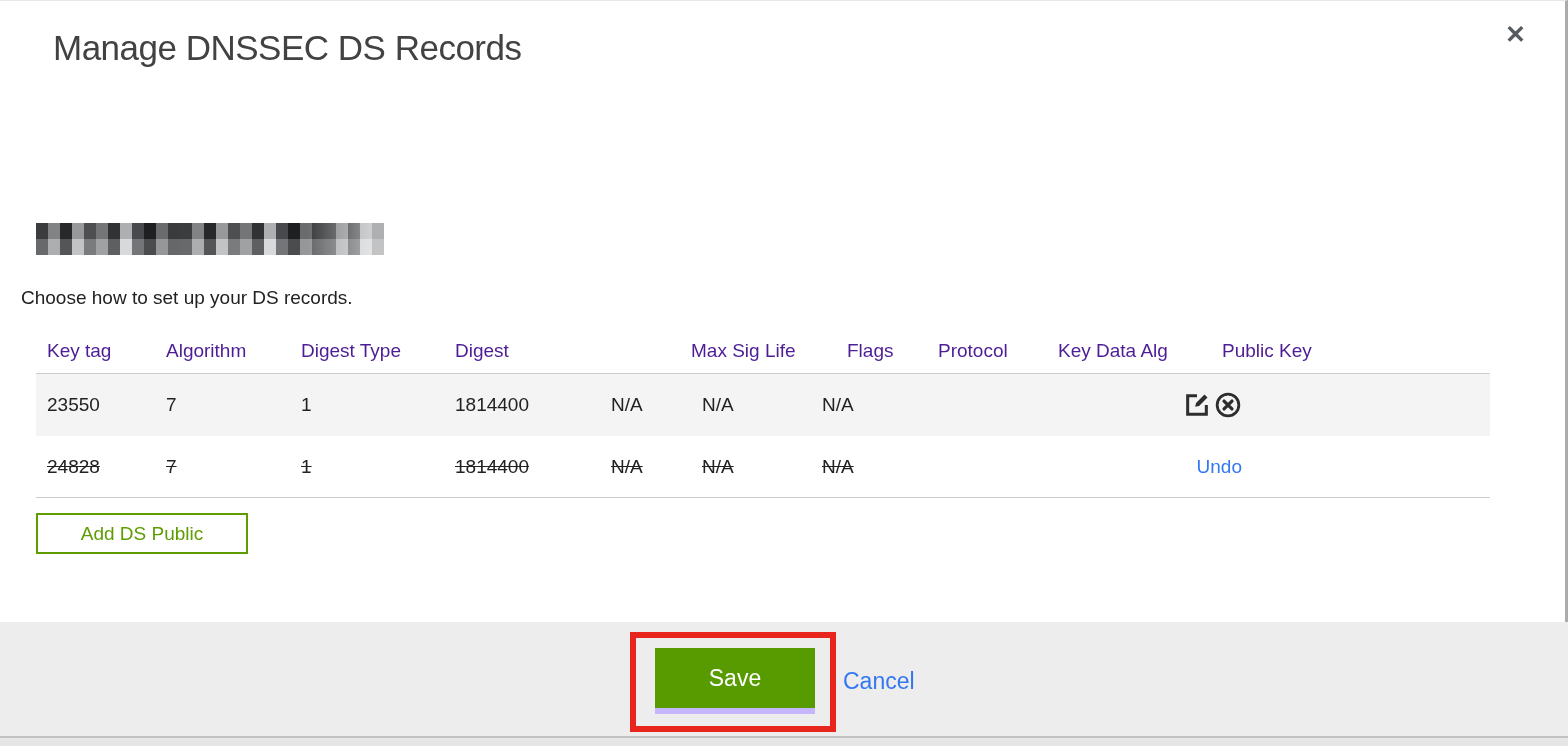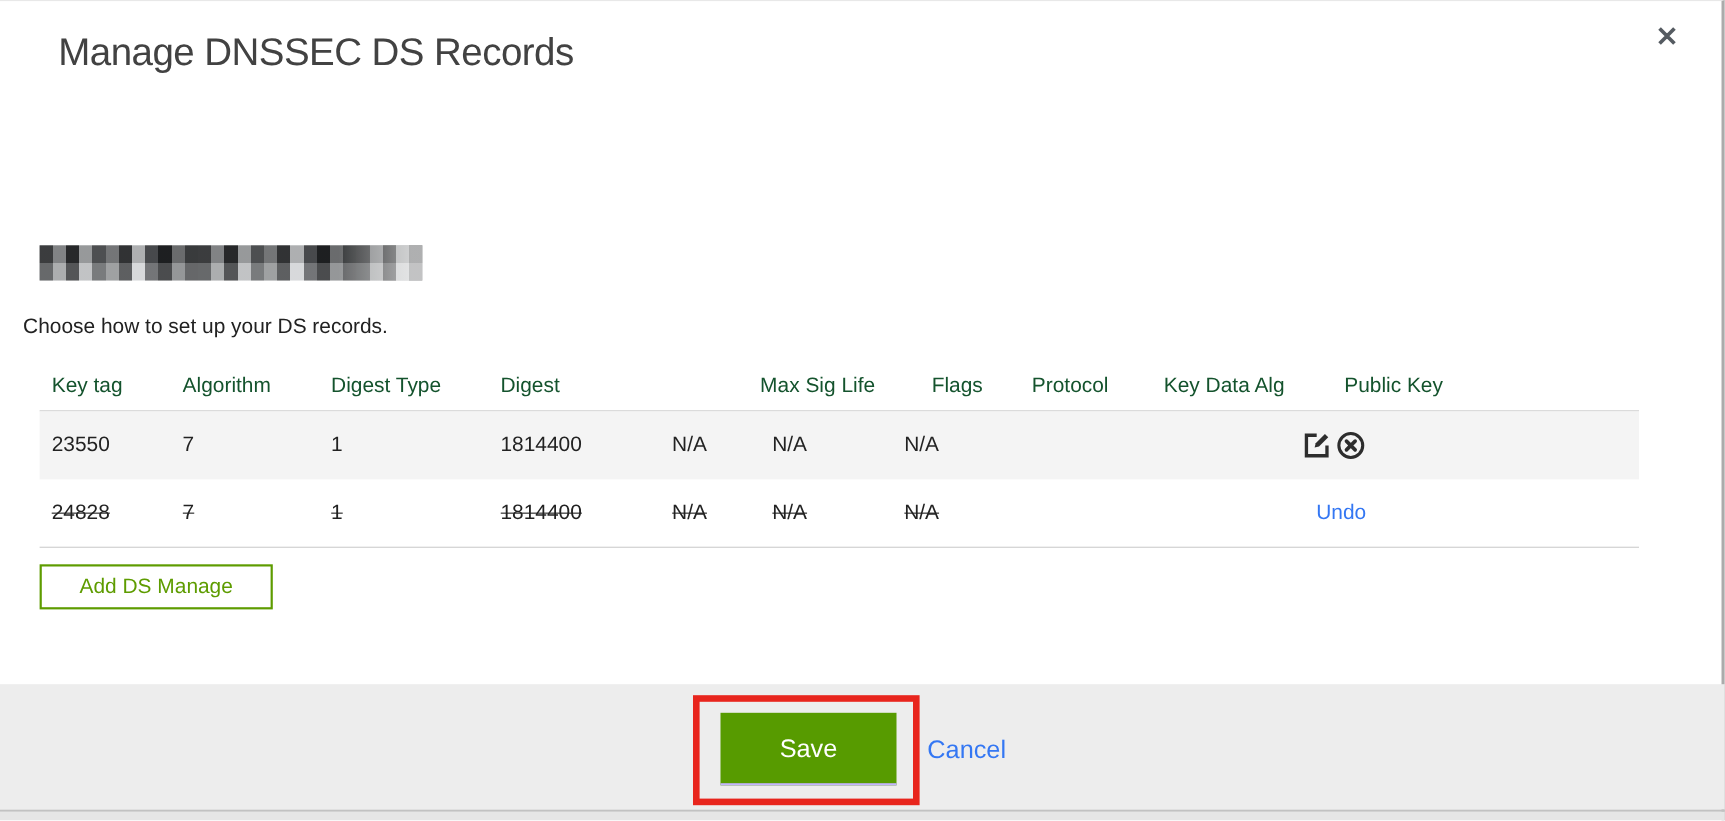--- a/index.html
+++ b/index.html
@@ -39,21 +39,21 @@
         #3a3c3e 72px 84px, #cfd1d3 84px 96px, #55575a 96px 108px,
         #232527 108px 120px, #7e8082 120px 132px, #444648 132px 144px);
   }
   .instruction {
     position: absolute; left: 21px; top: 287px;
     font-size: 19px; color: #222;
   }
   
   .ds-table { position: absolute; left: 36px; top: 328px; width: 1454px; }
   .trow { display: flex; align-items: center; }
-  .thead { height: 46px; border-bottom: 1px solid #cccccc; font-size: 19px; color: #14532d; }
+  .thead { height: 46px; border-bottom: 1px solid #cccccc; font-size: 19px; color: #4c1d95; }
   .tbody-row { height: 62px; font-size: 19px; }
   .row-active { background: #f4f4f4; }
   .row-deleted { background: #ffffff; border-bottom: 1px solid #cccccc; }
   .row-deleted .cell { text-decoration: line-through; }
   .cell { flex: none; padding-right: 6px; white-space: nowrap; overflow: hidden; }
   .c0 { width: 130px; padding-left: 11px; }
   .c1 { width: 135px; }
   .c2 { width: 154px; }
   .c3 { width: 236px; }
   .c4 { width: 156px; }
@@ -92,21 +92,21 @@
   .annotation-box {
     position: absolute; left: 630px; top: 632px;
     width: 206px; height: 100px;
     border: 6px solid #e8251d;
     pointer-events: none;
   }
   .save-btn {
     position: absolute; left: 655px; top: 648px;
     width: 160px; height: 66px;
     background: #579b00; border: none;
-    border-bottom: 2px solid #c4b5fd;
+    border-bottom: 6px solid #c4b5fd;
     color: #ffffff; font-size: 23px;
     font-family: "Liberation Sans", sans-serif;
     display: flex; align-items: center; justify-content: center;
     cursor: pointer;
   }
   .cancel-link {
     position: absolute; left: 843px; top: 668px;
     font-size: 23px; color: #3477f3; cursor: pointer;
   }
 </style>
@@ -169,21 +169,21 @@
     <div class="cell c5">N/A</div>
     <div class="cell c6">N/A</div>
     <div class="cell c7">N/A</div>
     <div class="cell c8"></div>
     <div class="cell c9">
       <a class="undo-link">Undo</a>
     </div>
   </div>
 </div>
 
-<button class="add-btn">Add DS Manage</button>
+<button class="add-btn">Add DS Public</button>
 
 <div class="footer"></div>
 
 <button class="save-btn">Save</button>
 <a class="cancel-link">Cancel</a>
 
 <div class="annotation-box"></div>
 
 <div class="bottom-line"></div>
 <div class="bottom-strip"></div>

